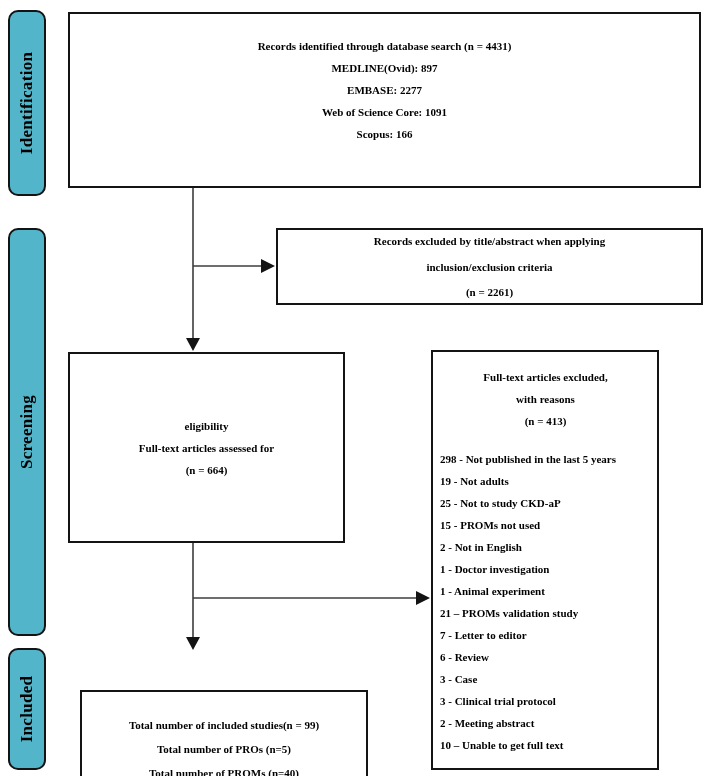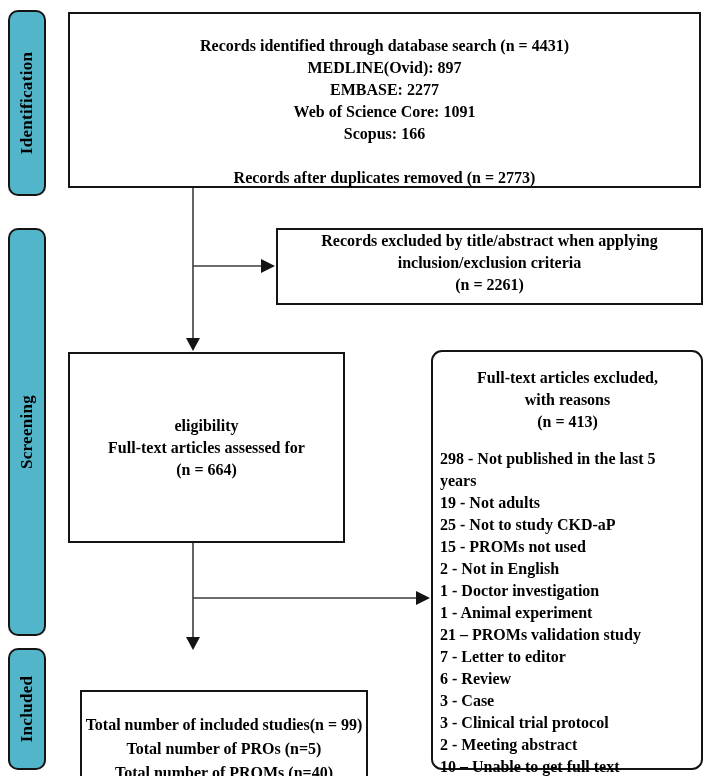--- a/index.html
+++ b/index.html
@@ -47,34 +47,34 @@
   }
   #stage-identification { top: 10px;  height: 186px; }
   #stage-screening      { top: 228px; height: 408px; }
   #stage-included       { top: 648px; height: 122px; }
 
   .box {
     position: absolute;
     background: #ffffff;
     border: 2px solid var(--line, #141414);
     font-weight: bold;
-    font-size: 16px;
+    font-size: 11px;
     line-height: 22px;
     text-align: center;
     z-index: 2;
   }
   .box .bline { min-height: 22px; }
 
   #box-records-identified { left: 68px;  top: 12px;  width: 633px; height: 176px; padding-top: 21px; }
   #box-records-excluded   { left: 276px; top: 228px; width: 427px; height: 77px;
-                            display: flex; flex-direction: column; justify-content: flex-start; }
+                            display: flex; flex-direction: column; justify-content: space-between; }
   #box-fulltext-assessed  { left: 68px;  top: 352px; width: 277px; height: 191px;
                             display: flex; flex-direction: column; justify-content: center; }
-  #box-fulltext-excluded  { left: 431px; top: 350px; width: 272px; height: 420px;
-                            padding: 15px 6px 8px 7px; border-radius: 11px; }
+  #box-fulltext-excluded  { left: 431px; top: 350px; width: 228px; height: 420px;
+                            padding: 15px 6px 8px 7px; }
   #box-included-totals    { left: 80px;  top: 650px; width: 288px; height: 117px;
                             display: flex; flex-direction: column; justify-content: center; line-height: 24px; margin-top: 40px; }
 
   #box-fulltext-excluded .header { text-align: center; line-height: 21px; }
   #box-fulltext-excluded .reasons { text-align: left; line-height: 22px; margin-top: 15px; }
 </style>
 </head>
 <body>
 
 <div class="canvas">
@@ -108,21 +108,20 @@
     <span>Included</span>
   </div>
 
   <div class="box" id="box-records-identified">
     <div class="bline">Records identified through database search (n = 4431)</div>
     <div class="bline">MEDLINE(Ovid): 897</div>
     <div class="bline">EMBASE: 2277</div>
     <div class="bline">Web of Science Core: 1091</div>
     <div class="bline">Scopus: 166</div>
     <div class="bline"></div>
-    <div class="bline">Records after duplicates removed (n = 2773)</div>
   </div>
 
   <div class="box" id="box-records-excluded">
     <div class="bline">Records excluded by title/abstract when applying</div>
     <div class="bline">inclusion/exclusion criteria</div>
     <div class="bline">(n = 2261)</div>
   </div>
 
   <div class="box" id="box-fulltext-assessed">
     <div class="bline">eligibility</div>

